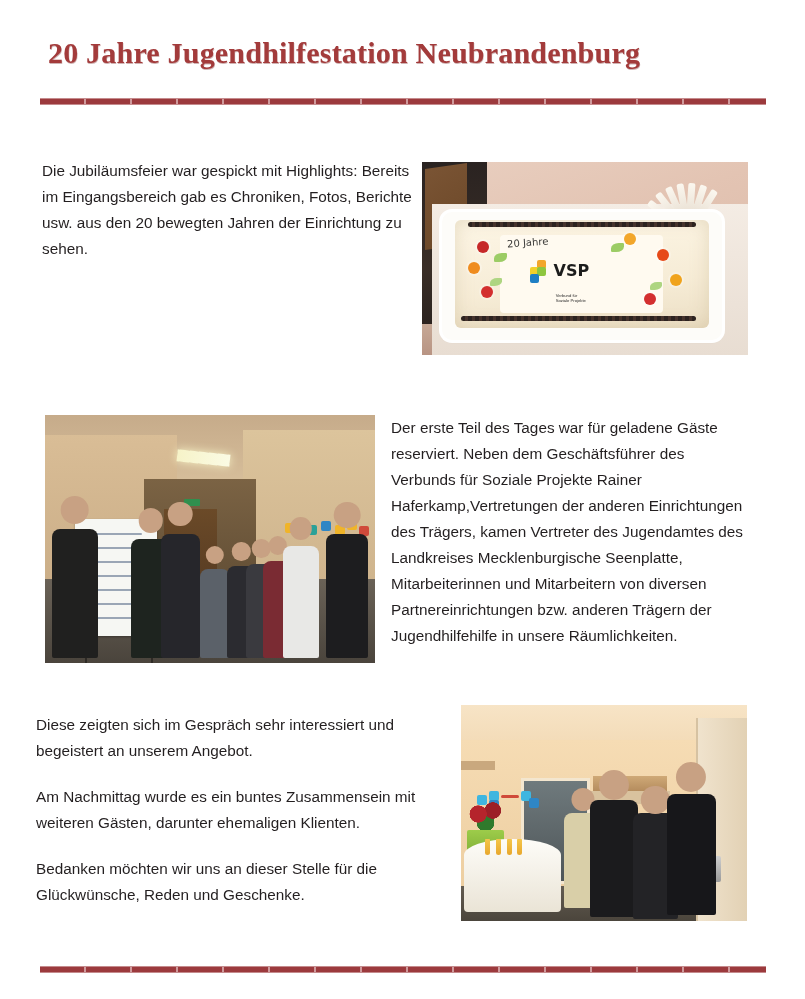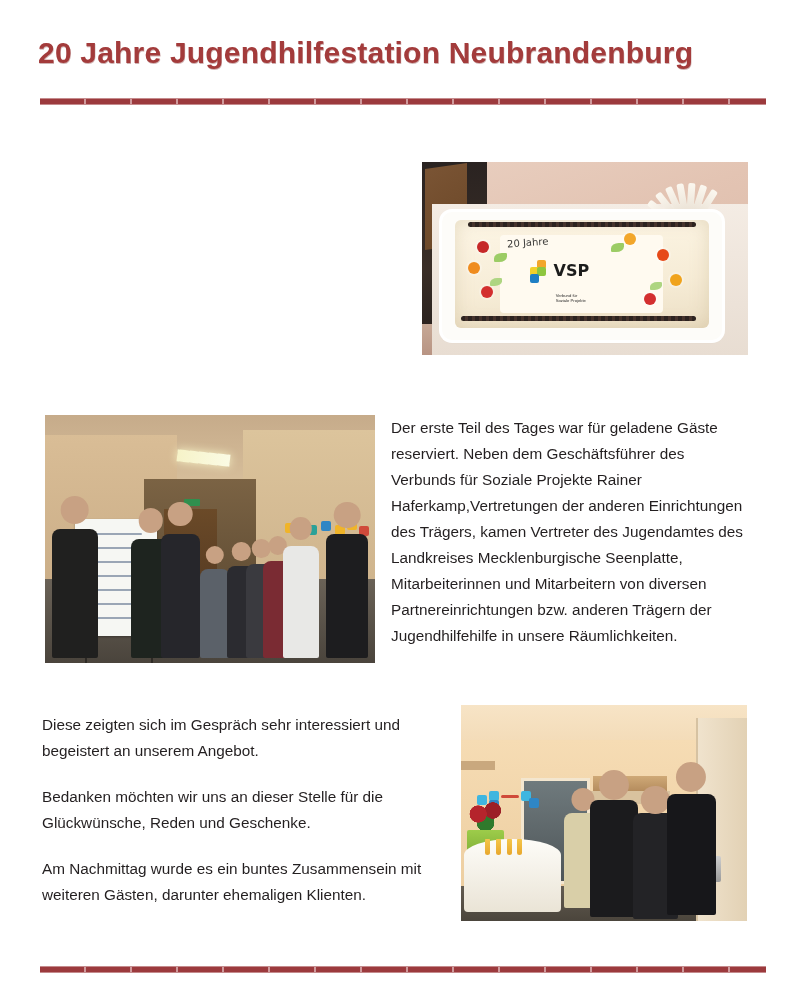--- a/index.html
+++ b/index.html
@@ -11,24 +11,24 @@
     width: 805px;
     height: 999px;
     position: relative;
     font-family: "Liberation Sans", sans-serif;
     overflow: hidden;
   }
 
   
   .page-title {
     position: absolute;
-    left: 38px;
+    left: 48px;
     top: 36px;
     width: 730px;
-    font-family: Liberation Sans, sans-serif;
+    font-family: Liberation Serif, serif;
     font-size: 30px;
     font-weight: bold;
     letter-spacing: 0.2px;
     color: #a33b3b;
     white-space: nowrap;
     text-shadow: 0.5px 0.5px 0 rgba(120,40,40,0.35);
   }
 
   
   .rule {
@@ -54,21 +54,21 @@
     font-family: "Liberation Sans", sans-serif;
     font-size: 15.3px;
     line-height: 26px;
     color: #231f20;
   }
   .para p { margin: 0 0 20px 0; }
   .para p:last-child { margin-bottom: 0; }
 
   .text-block-1 { left: 42px; top: 158px; width: 372px; }
   .text-block-2 { left: 391px; top: 415px; width: 358px; }
-  .text-block-3 { left: 42px; top: 712px; width: 415px; }
+  .text-block-3 { left: 36px; top: 712px; width: 415px; }
 
   
   .photo {
     position: absolute;
     overflow: hidden;
     background: #b9a290;
   }
   .photo-inner { position: absolute; inset: 0; }
 
   .photo--cake  { left: 422px; top: 162px; width: 326px; height: 193px; }
@@ -286,20 +286,21 @@
   }
 </style>
 </head>
 <body>
 
 <div class="page-title">20 Jahre Jugendhilfestation Neubrandenburg</div>
 
 <div class="rule rule--top"></div>
 
 <div class="para text-block-1">
+  <p>Die Jubiläumsfeier war gespickt mit Highlights: Bereits im Eingangsbereich gab es Chroniken, Fotos, Berichte usw. aus den 20 bewegten Jahren der Einrichtung zu sehen.</p>
 </div>
 
 <div class="photo photo--cake">
   <div class="photo-inner cake-scene">
     <div class="cake-wall-dark"></div>
     <div class="cake-wood"></div>
     <div class="cake-floor"></div>
     <div class="cake-table"></div>
 
     <div class="napkin-fan">
@@ -395,22 +396,22 @@
     <div class="person" style="left:85%;width:13%;height:50%;background:#1d1d1f"></div>
   </div>
 </div>
 
 <div class="para text-block-2">
   <p>Der erste Teil des Tages war für geladene Gäste reserviert. Neben dem Geschäftsführer des Verbunds für Soziale Projekte Rainer Haferkamp,Vertretungen der anderen Einrichtungen des Trägers, kamen Vertreter des Jugendamtes des Landkreises Mecklenburgische Seenplatte, Mitarbeiterinnen und Mitarbeitern von diversen Partnereinrichtungen bzw. anderen Trägern der Jugendhilfehilfe in unsere Räumlichkeiten.</p>
 </div>
 
 <div class="para text-block-3">
   <p>Diese zeigten sich im Gespräch sehr interessiert und begeistert an unserem Angebot.</p>
+  <p>Am Nachmittag wurde es ein buntes Zusammensein mit weiteren Gästen, darunter ehemaligen Klienten.</p>
   <p>Bedanken möchten wir uns an dieser Stelle für die Glückwünsche, Reden und Geschenke.</p>
-  <p>Am Nachmittag wurde es ein buntes Zusammensein mit weiteren Gästen, darunter ehemaligen Klienten.</p>
 </div>
 
 <div class="photo photo--room">
   <div class="photo-inner room-scene">
     <div class="room-ceiling"></div>
     <div class="room-wall"></div>
     <div class="room-floor"></div>
     <div class="room-wallshelf"></div>
     <div class="room-doorway"></div>
     <div class="room-picture"></div>

